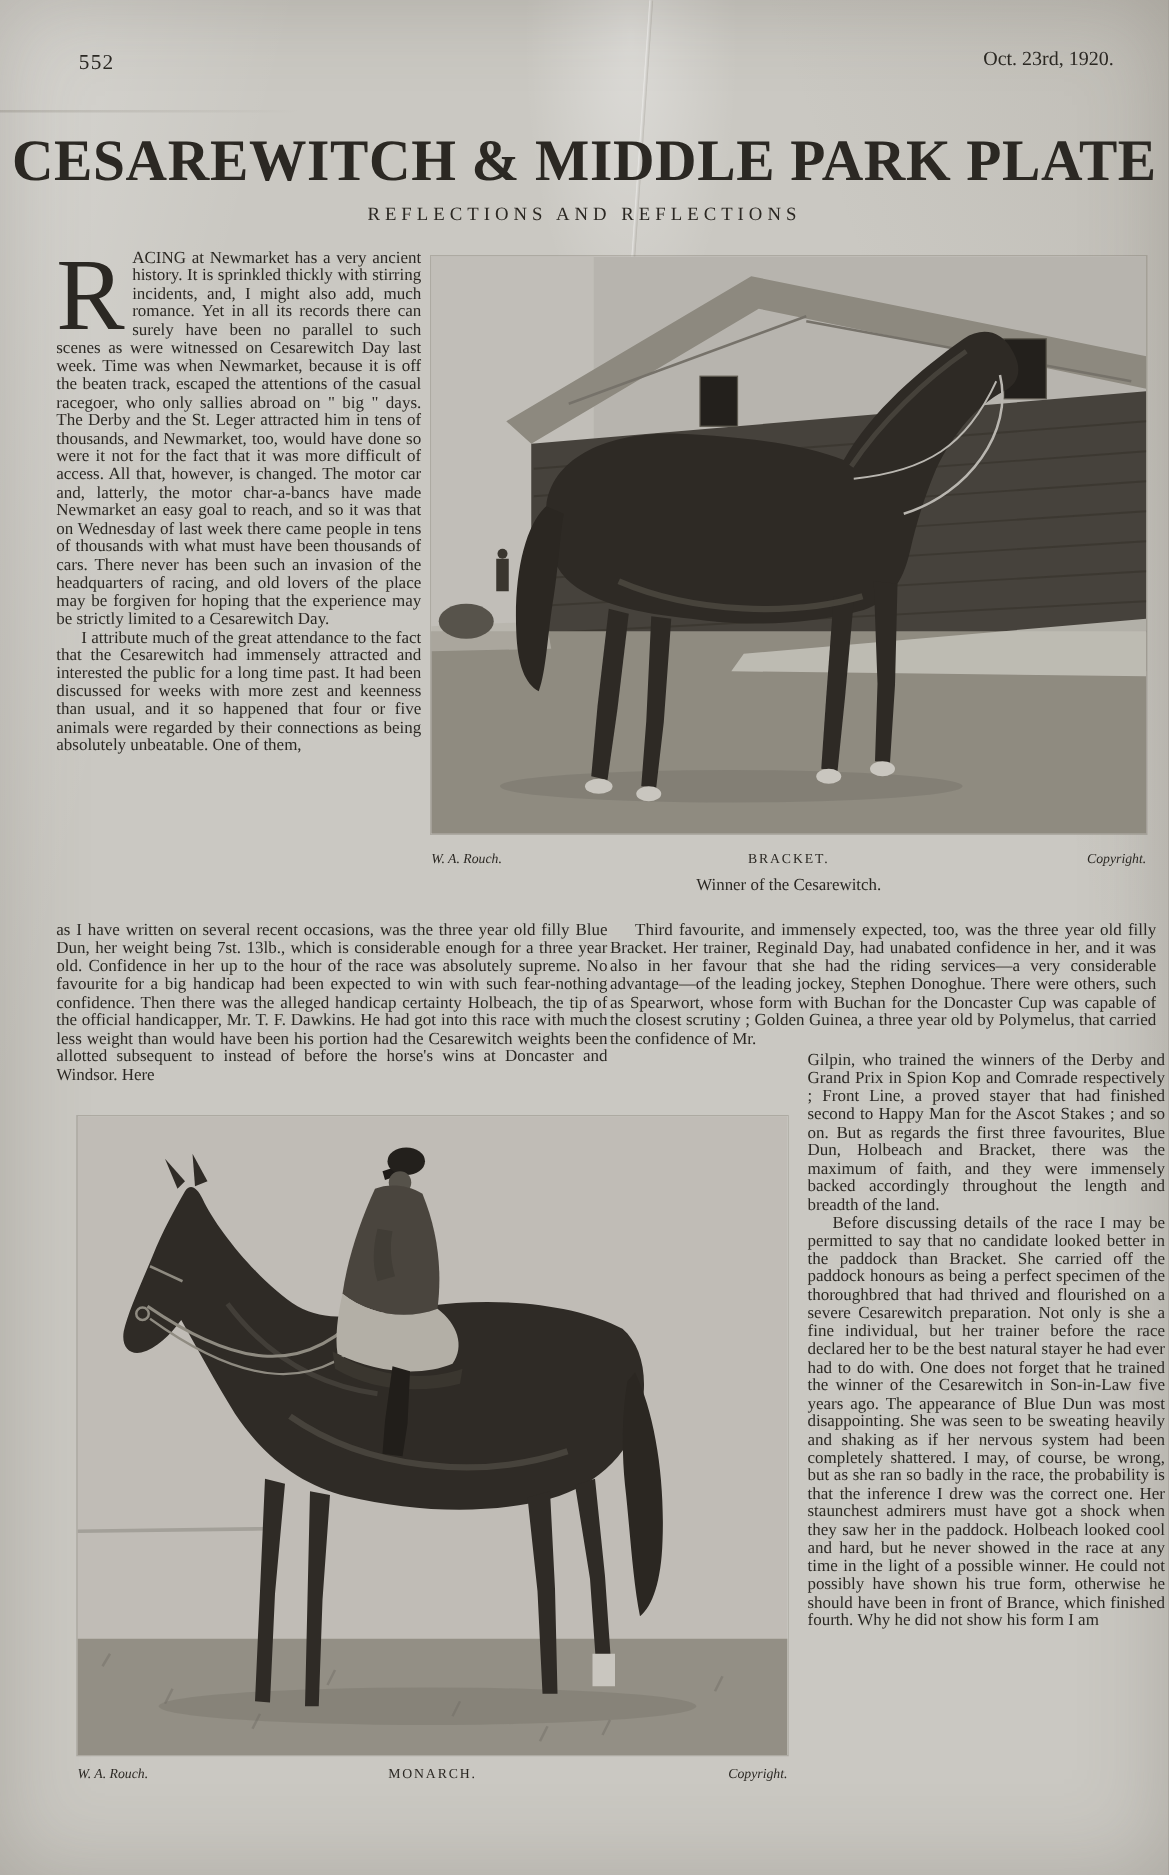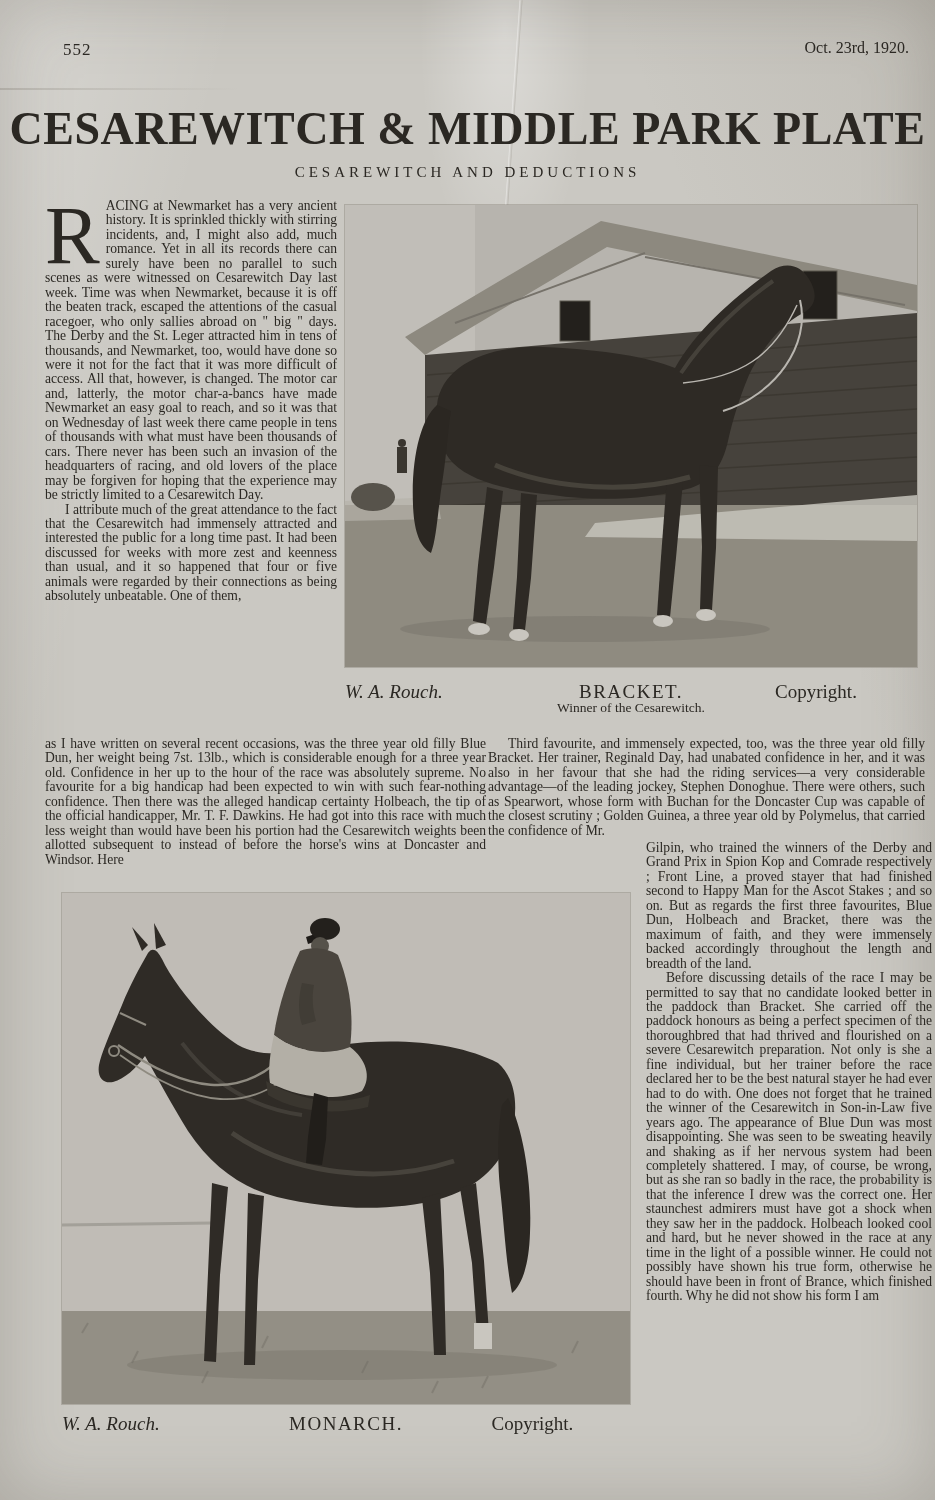--- a/index.html
+++ b/index.html
@@ -17,62 +17,62 @@
   }
   .crease{position:absolute;pointer-events:none;}
   .crease.v{left:512px;top:0;width:3px;height:215px;
     background:linear-gradient(to right, rgba(255,255,255,.5), rgba(110,104,92,.25));transform:rotate(4deg);}
   .crease.h{left:0;top:88px;width:240px;height:2px;
     background:linear-gradient(to right, rgba(110,104,92,.25), rgba(110,104,92,0));}
   .abs{position:absolute;}
   
   .pagenum{left:63px;top:40px;font-size:17px;letter-spacing:1px;}
   .masthead{left:0;top:38px;width:935px;text-align:center;font-size:21px;letter-spacing:9px;}
-  .issuedate{right:26px;top:39px;font-size:16px;}
+  .issuedate{right:44px;top:39px;font-size:16px;}
   
   .headline{left:0;top:102px;width:935px;text-align:center;font-size:46px;font-weight:700;
     letter-spacing:.5px;white-space:nowrap;transform:scaleY(1.02);}
   .kicker{left:0;top:164px;width:935px;text-align:center;font-size:15px;letter-spacing:4px;}
   
   .bodytext{font-size:13.6px;line-height:14.45px;text-align:justify;overflow:hidden;}
   .bodytext p{margin:0;}
   .bodytext p.indent{text-indent:20px;}
   .dropcap{float:left;font-size:82px;line-height:66px;padding:4px 6px 0 0;font-weight:400;}
   .col1{left:45px;top:199px;width:292px;height:548px;}
   .wideL{left:45px;top:737px;width:441px;height:147px;}
   .wideR{left:488px;top:737px;width:437px;height:147px;}
   .col2{left:646px;top:841px;width:286px;height:600px;}
   
   .photo{box-shadow:0 0 0 1px rgba(120,114,102,.35);}
   .photo svg{display:block;width:100%;height:100%;}
   .photo1{left:345px;top:205px;width:572px;height:462px;}
   .photo2{left:62px;top:893px;width:568px;height:511px;}
   
-  .caption{display:grid;grid-template-columns:1fr auto 1fr;align-items:baseline;font-size:19px;gap:32px;}
+  .caption{display:grid;grid-template-columns:1fr auto 1fr;align-items:baseline;font-size:11px;gap:32px;}
   .caption .credit{text-align:left;font-style:italic;}
   .caption .ctitle{text-align:center;letter-spacing:1.5px;}
-  .caption .copyright{text-align:center;}
+  .caption .copyright{text-align:right;font-style:italic;}
   .subcaption{text-align:center;font-size:13.5px;}
   .cap1{left:345px;top:681px;width:572px;}
   .sub1{left:345px;top:700px;width:572px;}
   .cap2{left:62px;top:1413px;width:568px;}
   .sub2{left:62px;top:1432px;width:568px;}
 </style>
 </head>
 <body>
 
 <div class="page">
   <div class="crease v"></div>
   <div class="crease h"></div>
 
   <div class="abs pagenum">552</div>
   <div class="abs issuedate">Oct. 23rd, 1920.</div>
 
   <div class="abs headline">CESAREWITCH &amp; MIDDLE PARK PLATE</div>
-  <div class="abs kicker">CESAREWITCH AND DEDUCTIONS</div>
+  <div class="abs kicker">REFLECTIONS AND REFLECTIONS</div>
 
   <div class="abs bodytext col1">
     <p><span class="dropcap">R</span><span>ACING at Newmarket has a very ancient history. It is sprinkled thickly with stirring incidents, and, I might also add, much romance. Yet in all its records there can surely have been no parallel to such scenes as were witnessed on Cesarewitch Day last week. Time was when Newmarket, because it is off the beaten track, escaped the attentions of the casual racegoer, who only sallies abroad on " big " days. The Derby and the St. Leger attracted him in tens of thousands, and Newmarket, too, would have done so were it not for the fact that it was more difficult of access. All that, however, is changed. The motor car and, latterly, the motor char-a-bancs have made Newmarket an easy goal to reach, and so it was that on Wednesday of last week there came people in tens of thousands with what must have been thousands of cars. There never has been such an invasion of the headquarters of racing, and old lovers of the place may be forgiven for hoping that the experience may be strictly limited to a Cesarewitch Day.</span></p>
     <p class="indent">I attribute much of the great attendance to the fact that the Cesarewitch had immensely attracted and interested the public for a long time past. It had been discussed for weeks with more zest and keenness than usual, and it so happened that four or five animals were regarded by their connections as being absolutely unbeatable. One of them,</p>
   </div>
 
   <div class="abs photo photo1">
     <svg viewBox="0 0 572 462" preserveAspectRatio="none">
       <rect width="572" height="462" fill="#b7b4ae"></rect>
       <rect width="130" height="462" fill="#c1beb8"></rect>

